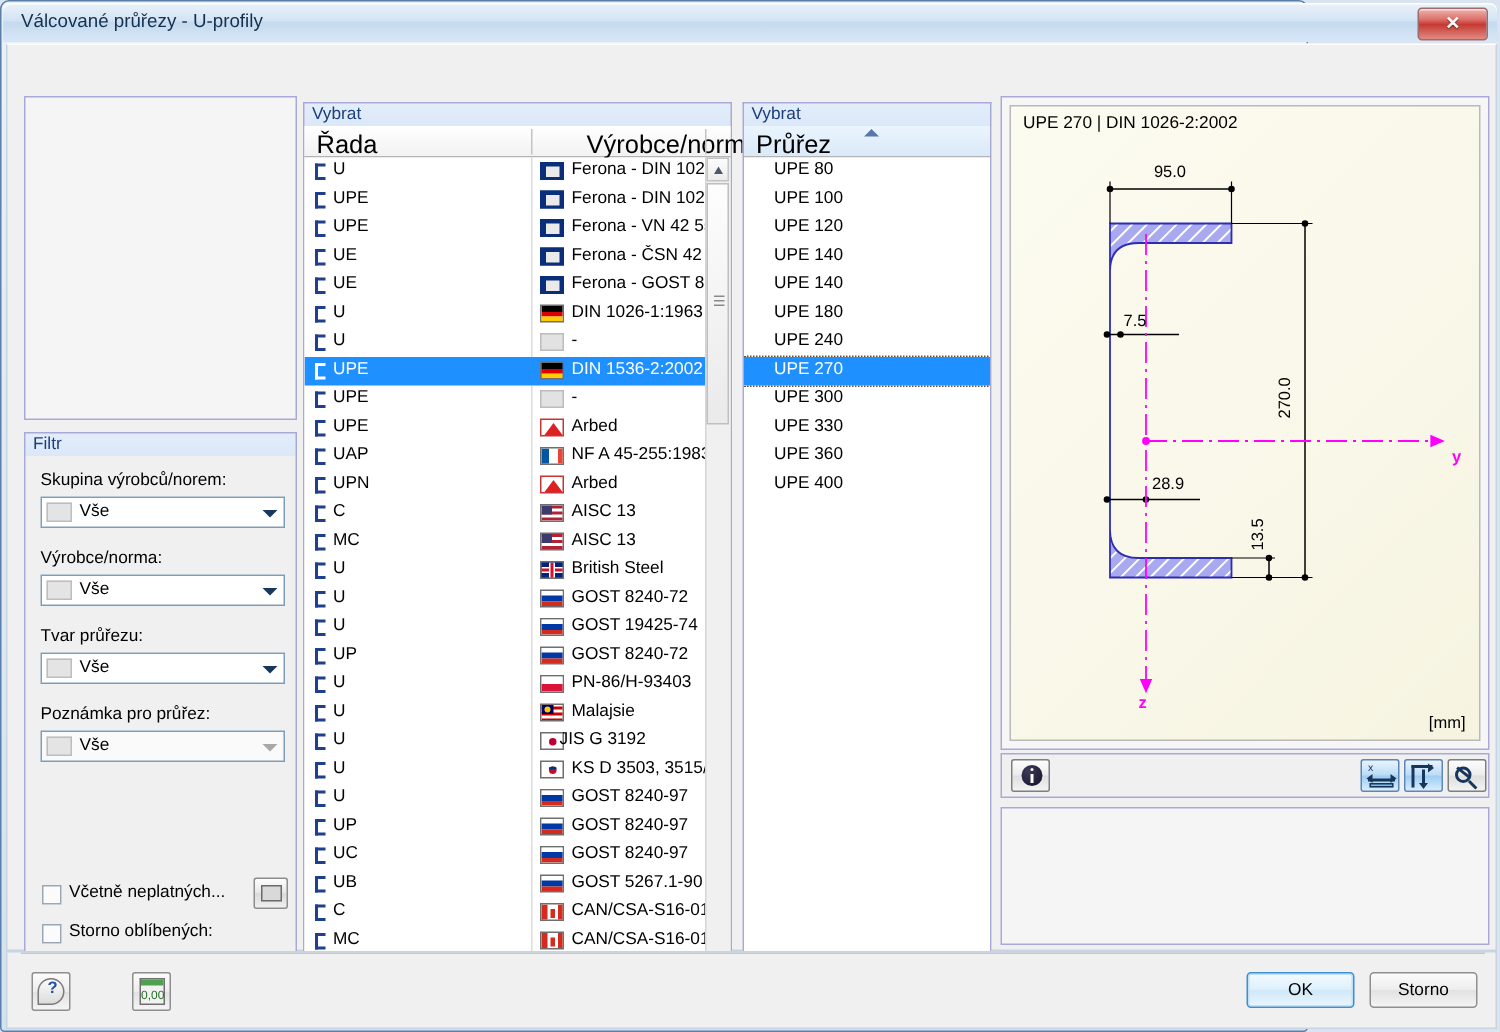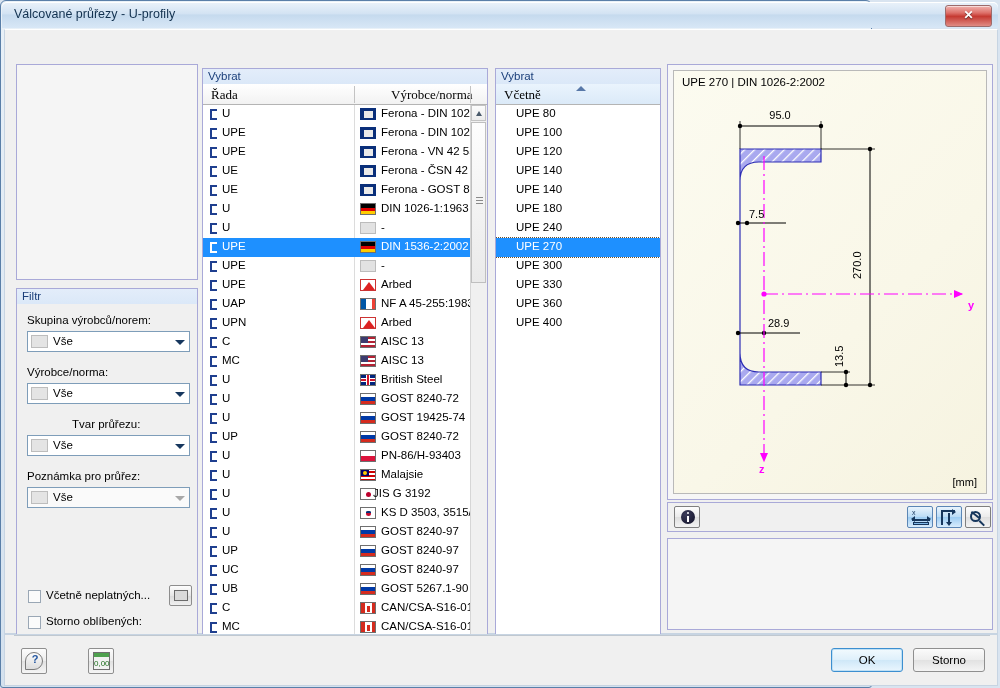--- a/index.html
+++ b/index.html
@@ -114,21 +114,21 @@
   
   #sel1-cap{left:197px;top:38px;width:286px;}
   #sel1-panel{left:197px;top:54px;width:286px;height:574px;background:#ffffff;border-top:none;}
   #sel2-cap{left:490px;top:38px;width:166px;}
   #sel2-panel{left:490px;top:54px;width:166px;height:574px;background:#ffffff;border-top:none;}
 
   .lhead{
     position:absolute;height:21px;box-sizing:border-box;
     background:linear-gradient(180deg,#ffffff 0%,#f2f2f2 100%);
     border-bottom:1px solid #b4b4b4;
-    font-size:13px;color:#000;font-family:Liberation Serif, serif;
+    font-size:17px;color:#000;
   }
   .lhead .cell{position:absolute;top:3px;white-space:nowrap;}
   .lhead .divider{position:absolute;top:2px;width:1px;height:17px;background:#c3c3c3;}
 
   .listbody{position:absolute;overflow:hidden;background:#fff;}
   .row{position:relative;height:19px;white-space:nowrap;}
   .row.sel{background:#1e90ff;color:#fff;}
   .row .c1{position:absolute;left:6px;top:2px;}
   .row .c2{position:absolute;top:2px;}
   .row .vsep{position:absolute;top:0;width:1px;height:19px;background:#dcdcdc;}
@@ -285,21 +285,21 @@
         <div class="arrowbox"></div>
       </div>
 
       <div class="f-label" style="top:62px;">Výrobce/norma:</div>
       <div class="combo" style="left:10px;top:79px;width:163px;">
         <div class="swatch"></div>
         <div class="ctext">Vše</div>
         <div class="arrowbox"></div>
       </div>
 
-      <div class="f-label" style="top:114px;margin-left:45px;">Tvar průřezu:</div>
+      <div class="f-label" style="top:114px;">Tvar průřezu:</div>
       <div class="combo" style="left:10px;top:131px;width:163px;">
         <div class="swatch"></div>
         <div class="ctext">Vše</div>
         <div class="arrowbox"></div>
       </div>
 
       <div class="f-label" style="top:166px;">Poznámka pro průřez:</div>
       <div class="combo disabled" style="left:10px;top:183px;width:163px;background:#fafafa;">
         <div class="swatch"></div>
         <div class="ctext">Vše</div>
@@ -632,21 +632,21 @@
           </div>
         <div class="vs-btn down" style="top:536px;">
             <div class="tri"></div>
           </div>
       </div>
     </div>
 
     <div class="panel-cap" id="sel2-cap">Vybrat</div>
     <div class="panel" id="sel2-panel">
       <div class="lhead" style="left:0;top:0;width:164px;background:linear-gradient(180deg,#eaf4fd 0%,#dbeaf8 100%);">
-        <div class="cell" style="left:8px;">Včetně</div>
+        <div class="cell" style="left:8px;">Průřez</div>
         <div class="sortmark" style="left:80px;top:2px;"></div>
       </div>
       <div class="listbody" id="section-body" style="left:0;top:21px;width:164px;height:552px;">
           <div class="row">
             <div class="c1" style="left: 20px;">UPE 80</div>
           </div>
           <div class="row">
             <div class="c1" style="left: 20px;">UPE 100</div>
           </div>
           <div class="row">

